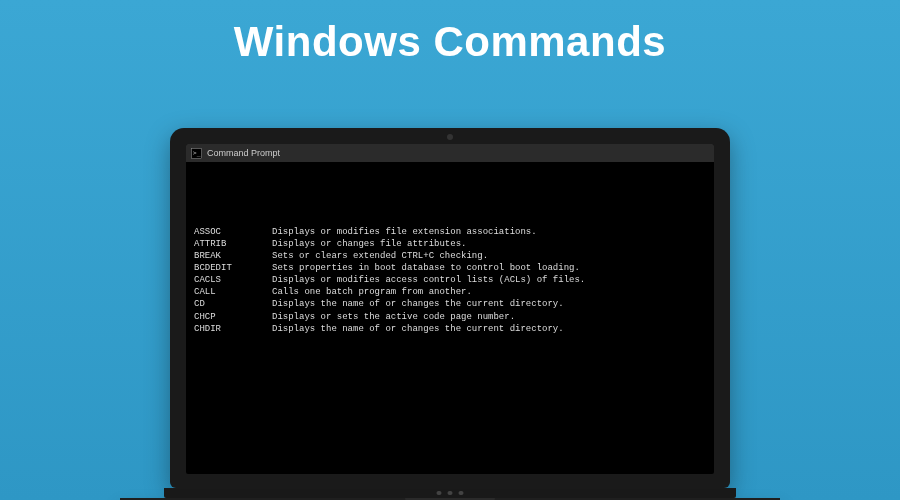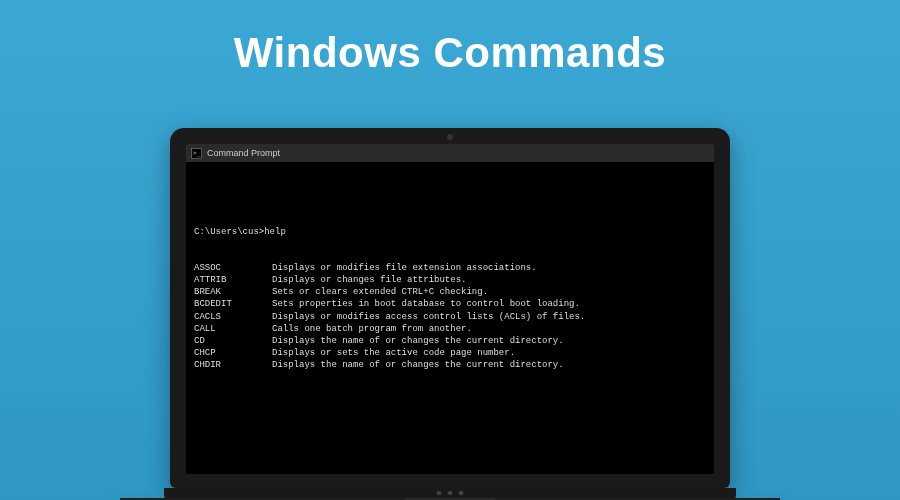--- a/index.html
+++ b/index.html
@@ -9,21 +9,21 @@
       background: linear-gradient(180deg, #3ba7d4 0%, #2e97c5 100%);
       font-family: Arial, Helvetica, sans-serif;
       overflow: hidden;
       position: relative;
     }
     .page-title {
       color: #fff;
       font-size: 42px;
       font-weight: 700;
       text-align: center;
-      padding-top: 29px;
+      padding-top: 18px;
       letter-spacing: 0.5px;
     }
     .laptop {
       position: absolute;
       left: 50%;
       bottom: -20px;
       transform: translateX(-50%);
       width: 560px;
     }
     .laptop-screen-frame {
@@ -141,21 +141,20 @@
           <svg viewBox="0 0 12 12" width="11" height="11">
             <rect x="0" y="0" width="12" height="12" fill="#000"></rect>
             <rect x="0.5" y="0.5" width="11" height="11" fill="none" stroke="#888" stroke-width="0.7"></rect>
             <text x="2" y="8" font-size="7" fill="#bbb" font-family="monospace">&gt;_</text>
           </svg>
         </span>
         <span>Command Prompt</span>
       </div>
       <div class="cmd-body">
         <div class="cmd-blank"></div>
-        <span class="cmd-header-line">C:\Users\cus&gt;help</span>
         <div id="cmd-list"><div class="cmd-row"><span class="cmd-name">ASSOC</span><span class="cmd-desc">Displays or modifies file extension associations.</span></div><div class="cmd-row"><span class="cmd-name">ATTRIB</span><span class="cmd-desc">Displays or changes file attributes.</span></div><div class="cmd-row"><span class="cmd-name">BREAK</span><span class="cmd-desc">Sets or clears extended CTRL+C checking.</span></div><div class="cmd-row"><span class="cmd-name">BCDEDIT</span><span class="cmd-desc">Sets properties in boot database to control boot loading.</span></div><div class="cmd-row"><span class="cmd-name">CACLS</span><span class="cmd-desc">Displays or modifies access control lists (ACLs) of files.</span></div><div class="cmd-row"><span class="cmd-name">CALL</span><span class="cmd-desc">Calls one batch program from another.</span></div><div class="cmd-row"><span class="cmd-name">CD</span><span class="cmd-desc">Displays the name of or changes the current directory.</span></div><div class="cmd-row"><span class="cmd-name">CHCP</span><span class="cmd-desc">Displays or sets the active code page number.</span></div><div class="cmd-row"><span class="cmd-name">CHDIR</span><span class="cmd-desc">Displays the name of or changes the current directory.</span></div></div>
       </div>
     </div>
   </div>
   <div class="hinge-bar">
     <div class="hinge-dots">
       <span></span>
         <span></span>
         <span></span>
     </div>

